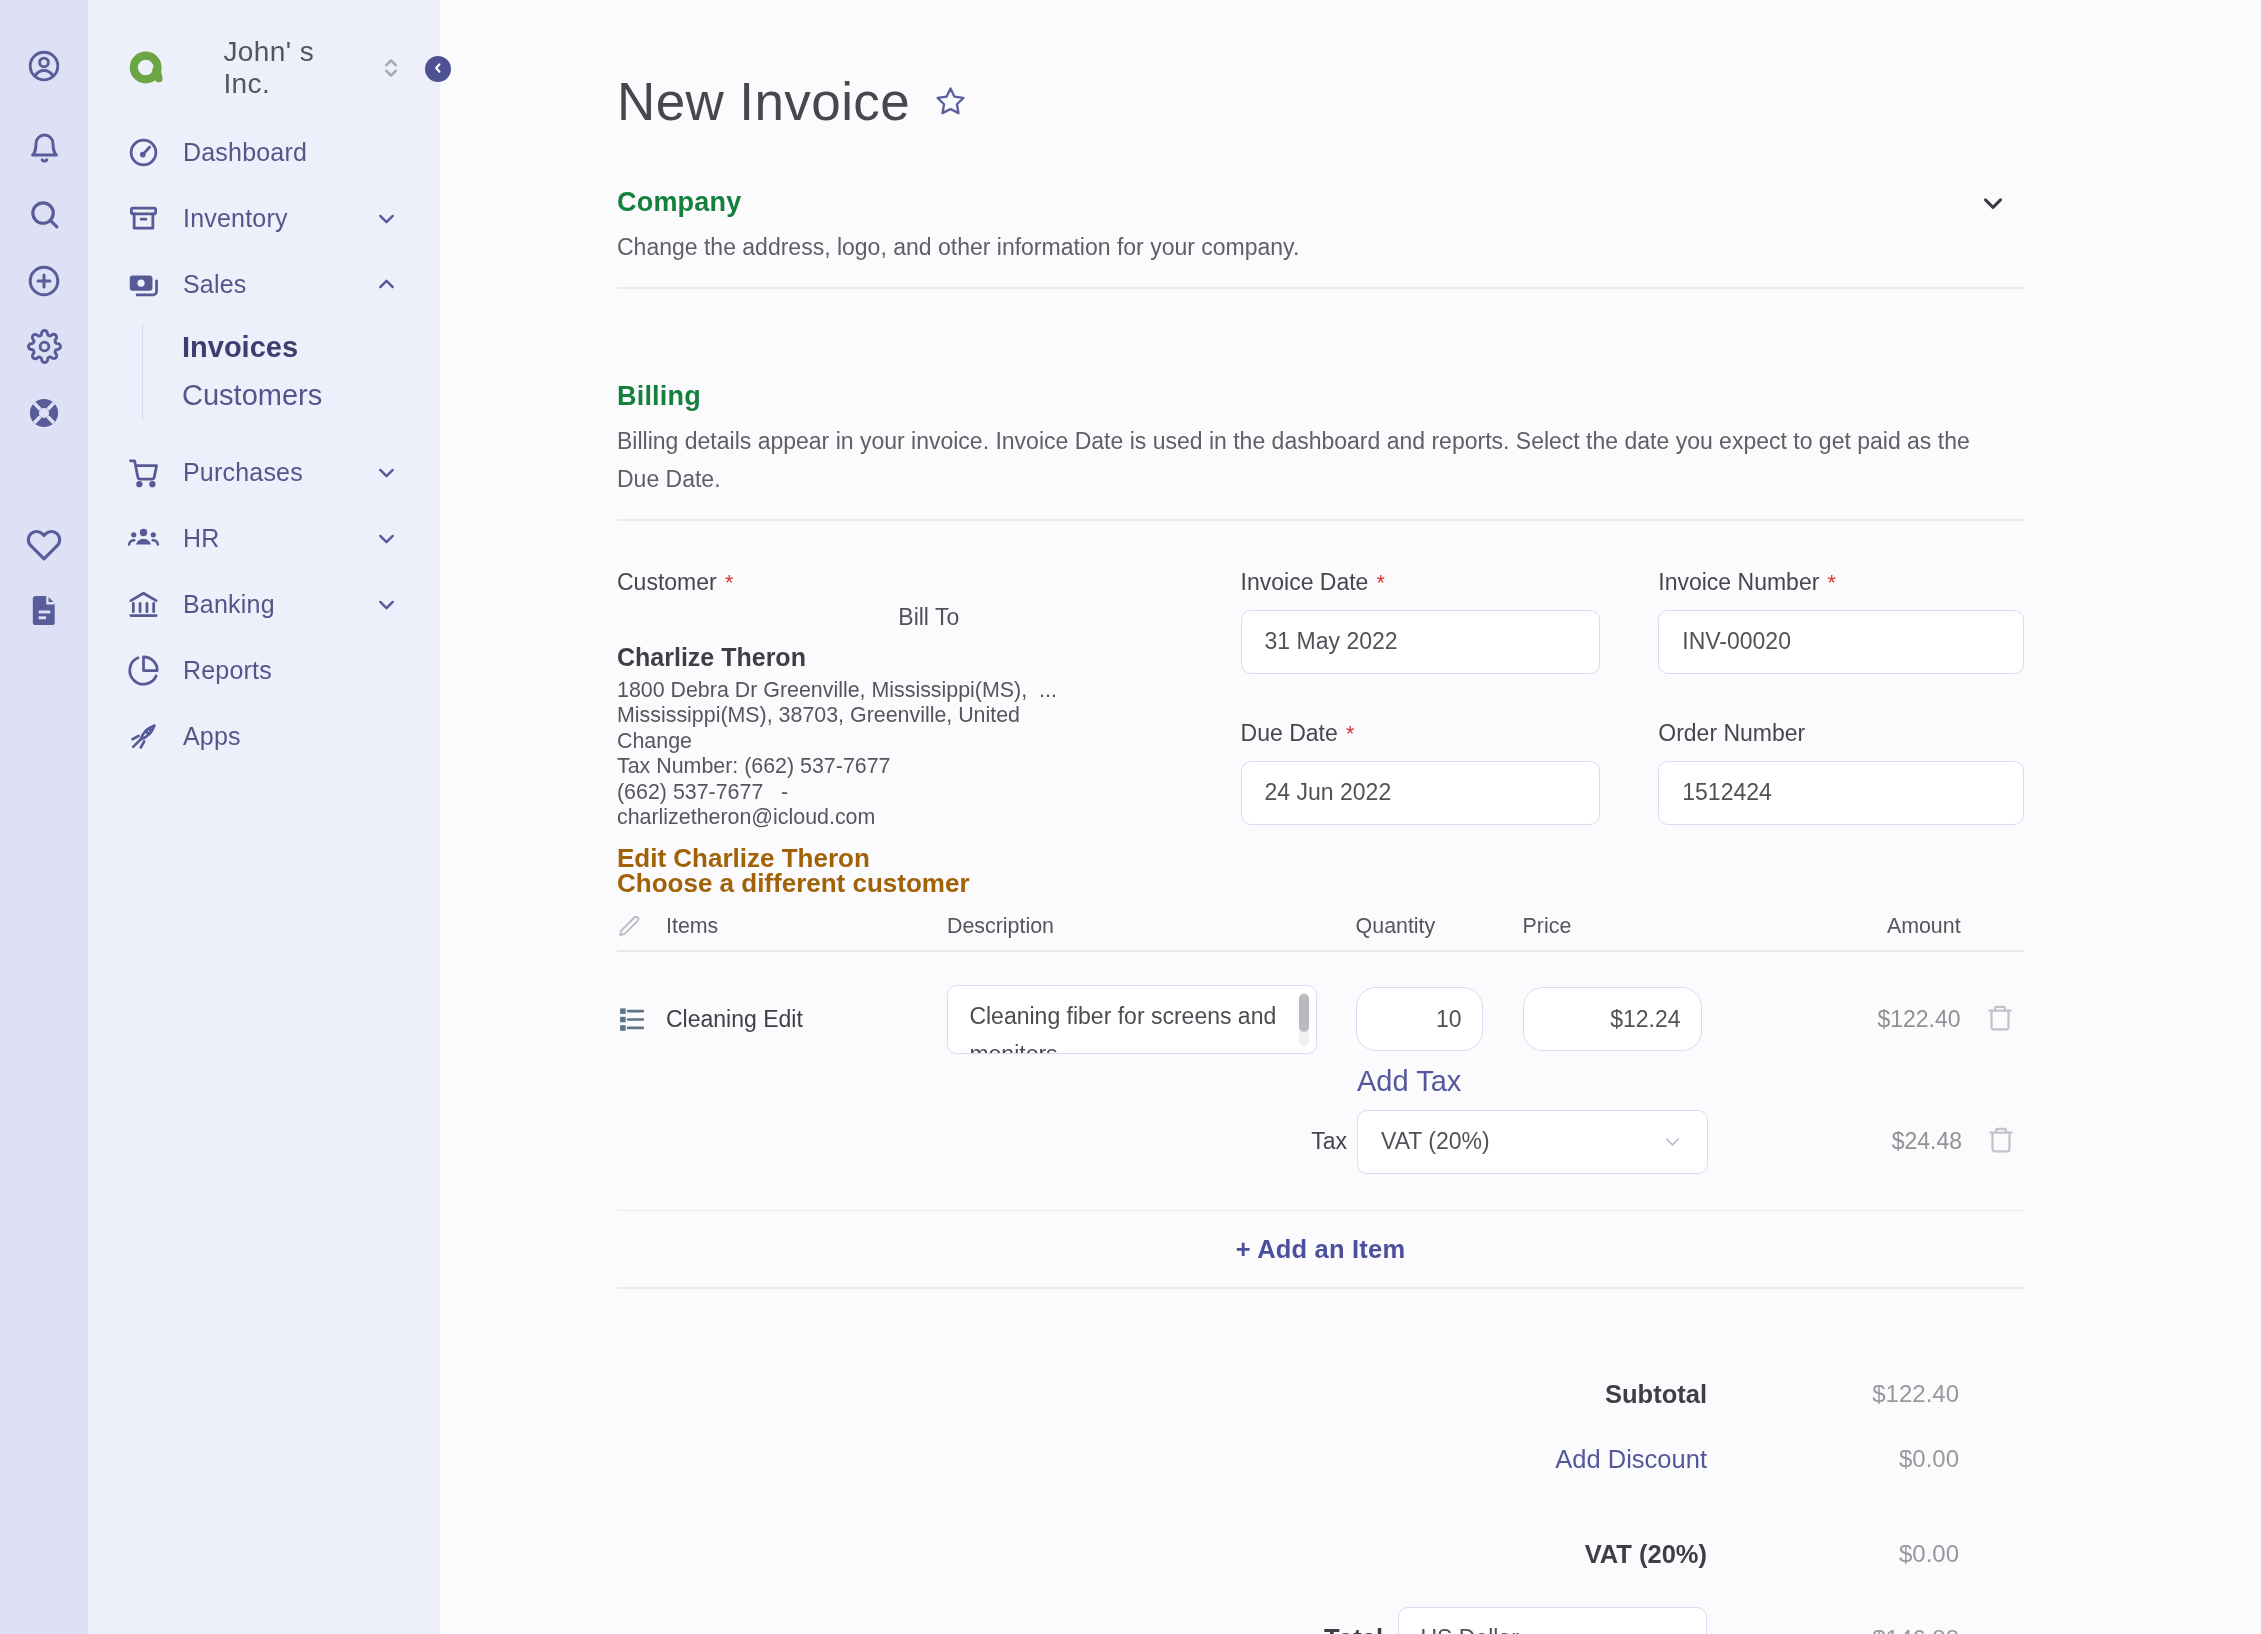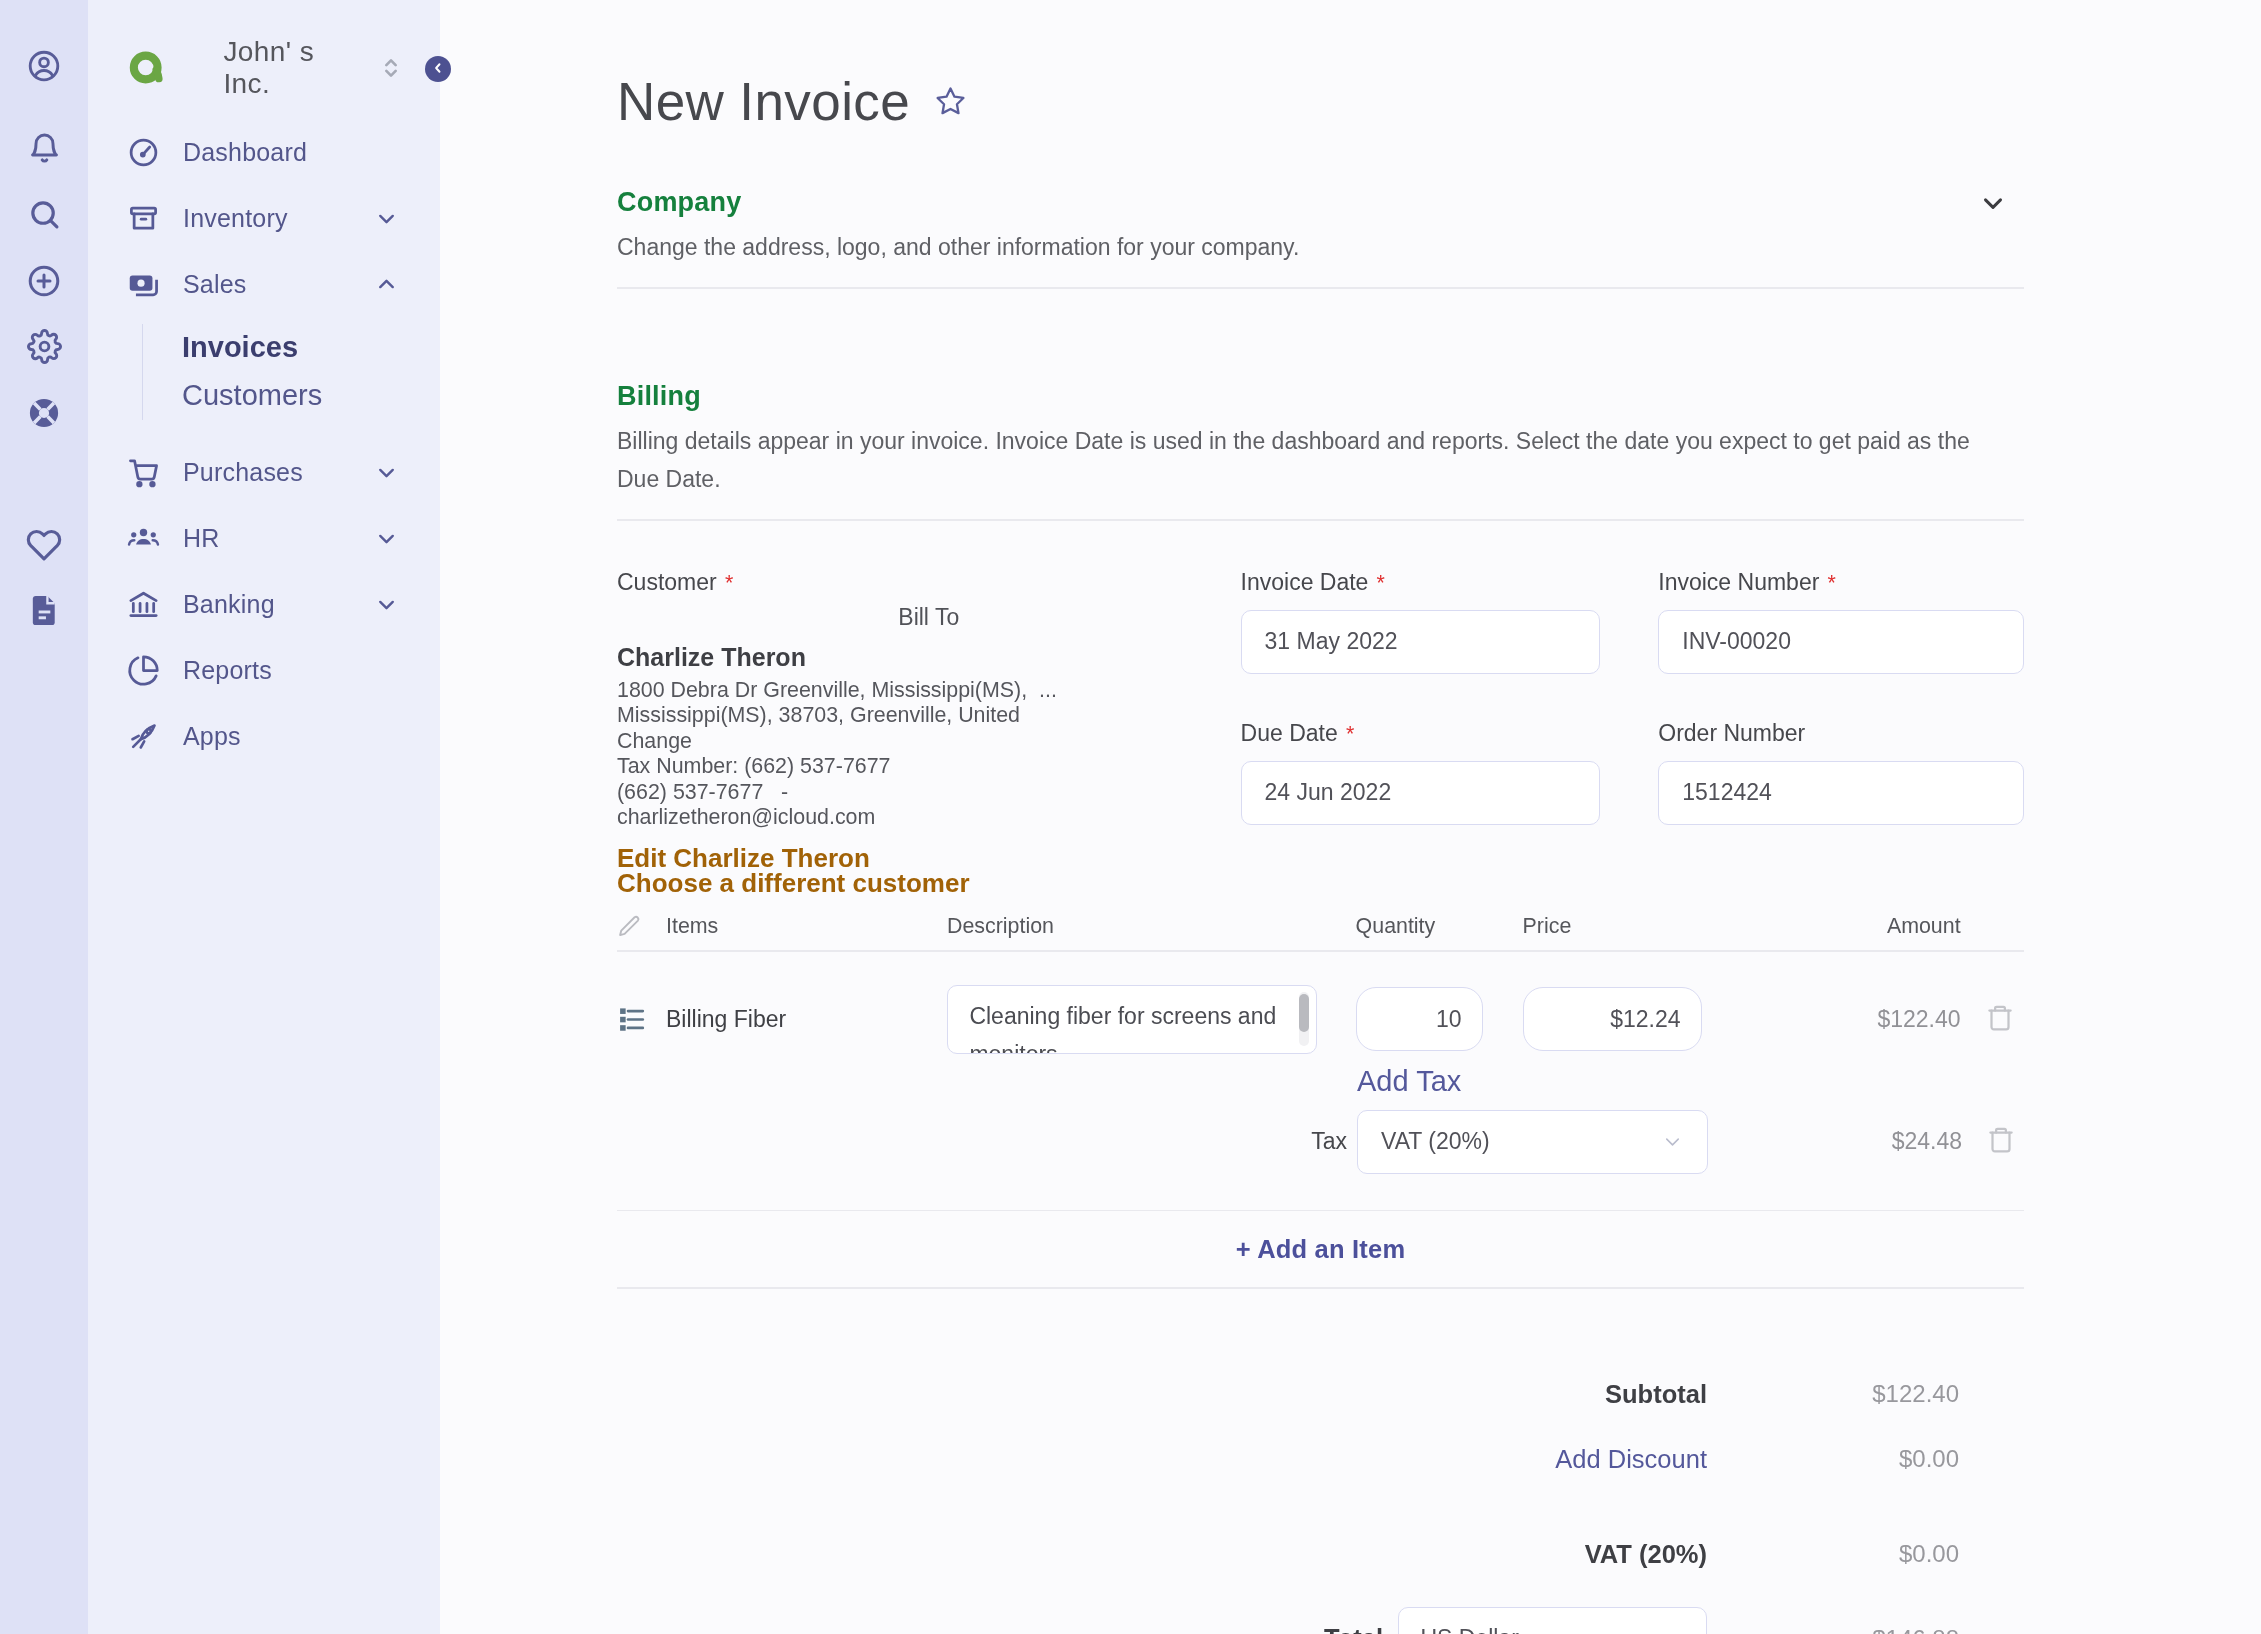--- a/index.html
+++ b/index.html
@@ -465,21 +465,21 @@
         <span class="c-icon">
           <svg width="31" height="31" viewBox="0 0 24 24" stroke="#5e7386" stroke-width="2" stroke-linecap="round">
             <line x1="8.5" y1="5.5" x2="20" y2="5.5"></line>
               <line x1="8.5" y1="12" x2="20" y2="12"></line>
               <line x1="8.5" y1="18.5" x2="20" y2="18.5"></line>
             <rect x="3.4" y="4.4" width="2.3" height="2.3" fill="#5e7386"></rect>
               <rect x="3.4" y="10.9" width="2.3" height="2.3" fill="#5e7386"></rect>
               <rect x="3.4" y="17.4" width="2.3" height="2.3" fill="#5e7386"></rect>
           </svg>
         </span>
-        <span class="c-items item-name">Billing Fiber</span>
+        <span class="c-items item-name">Cleaning Edit</span>
         <span class="c-desc">
           <span class="desc-box" style="display:block;">
             <span class="desc-text" style="display:block;">Cleaning fiber for screens and monitors</span>
             <span class="desc-track"></span>
             <span class="desc-thumb"></span>
           </span>
         </span>
         <span class="c-qty">
           <input class="num-input" type="text" value="10" style="">
         </span>

